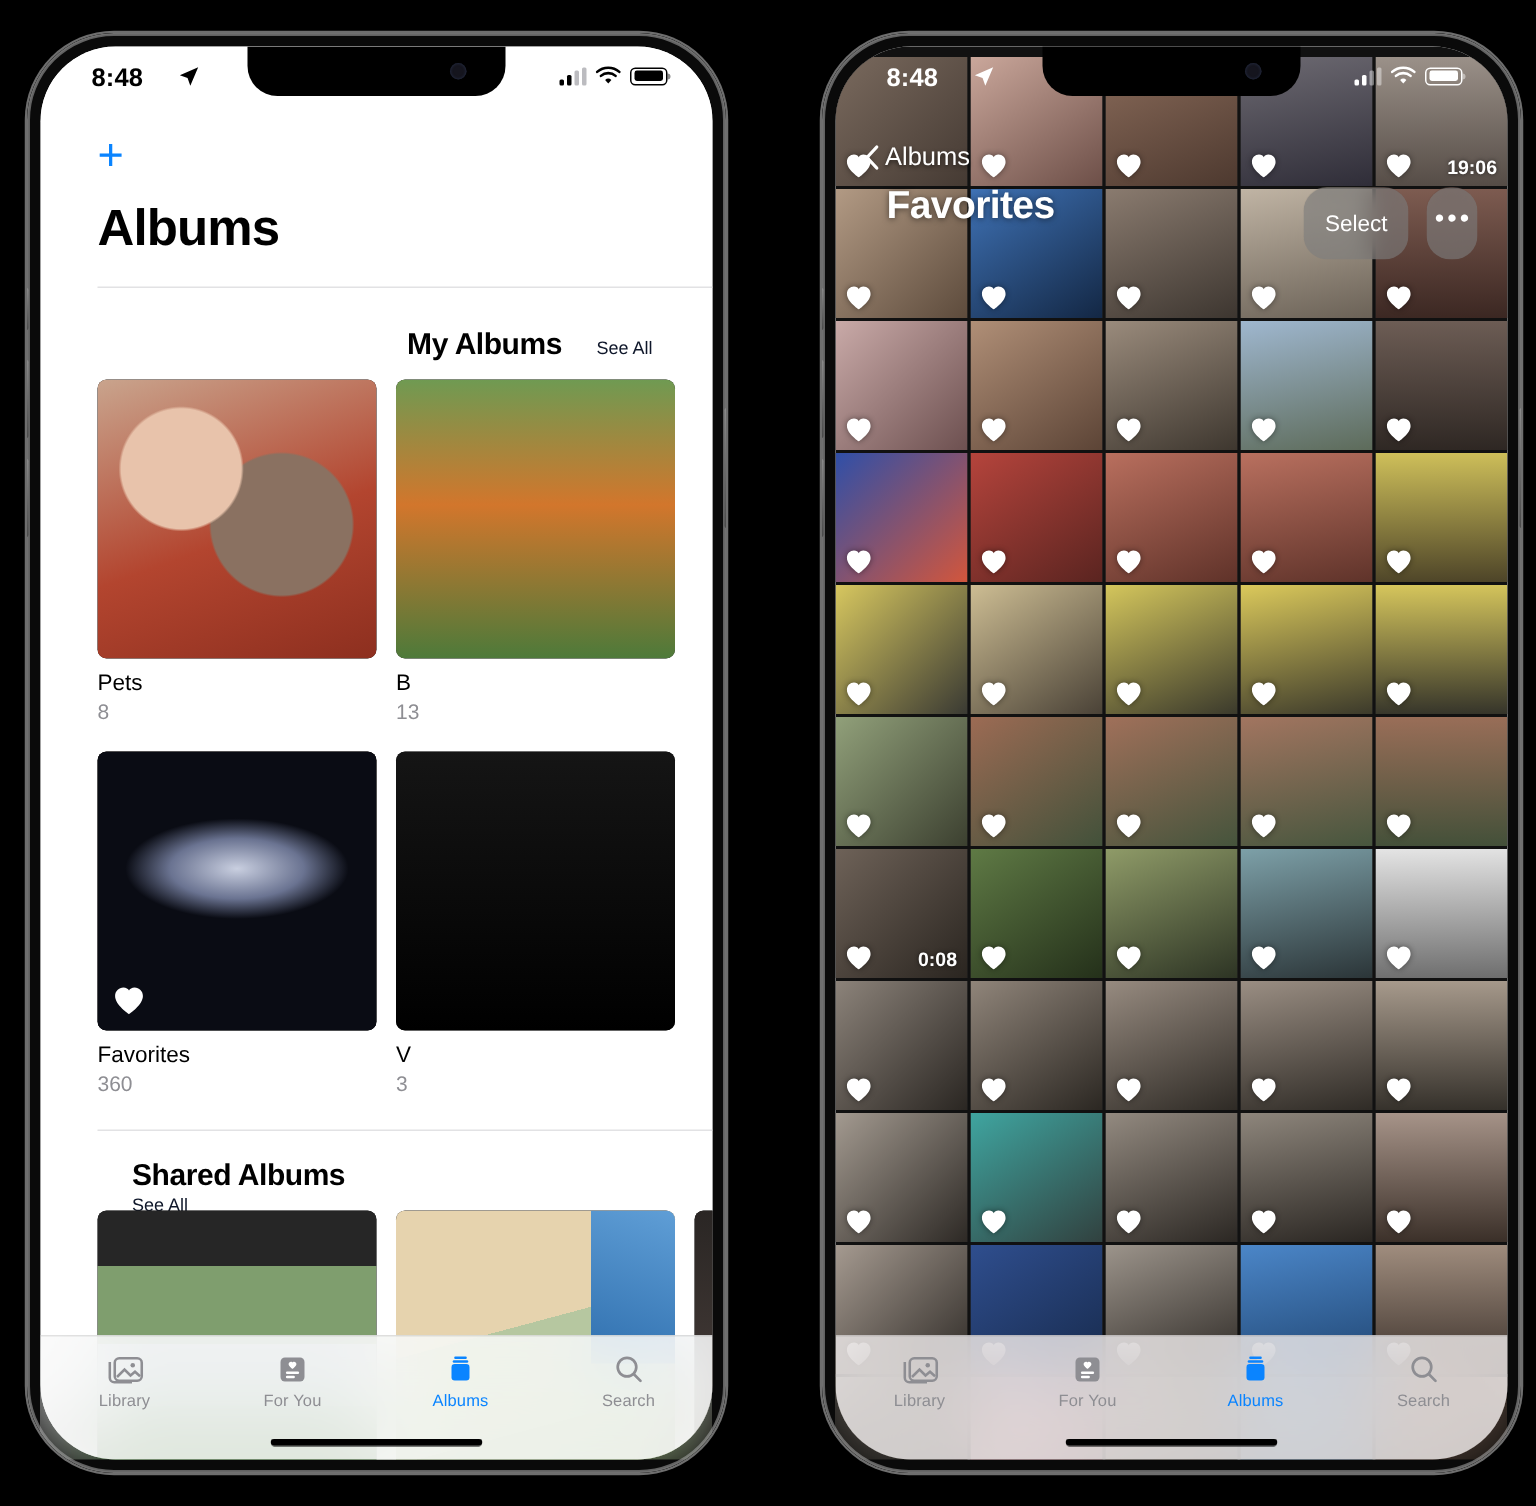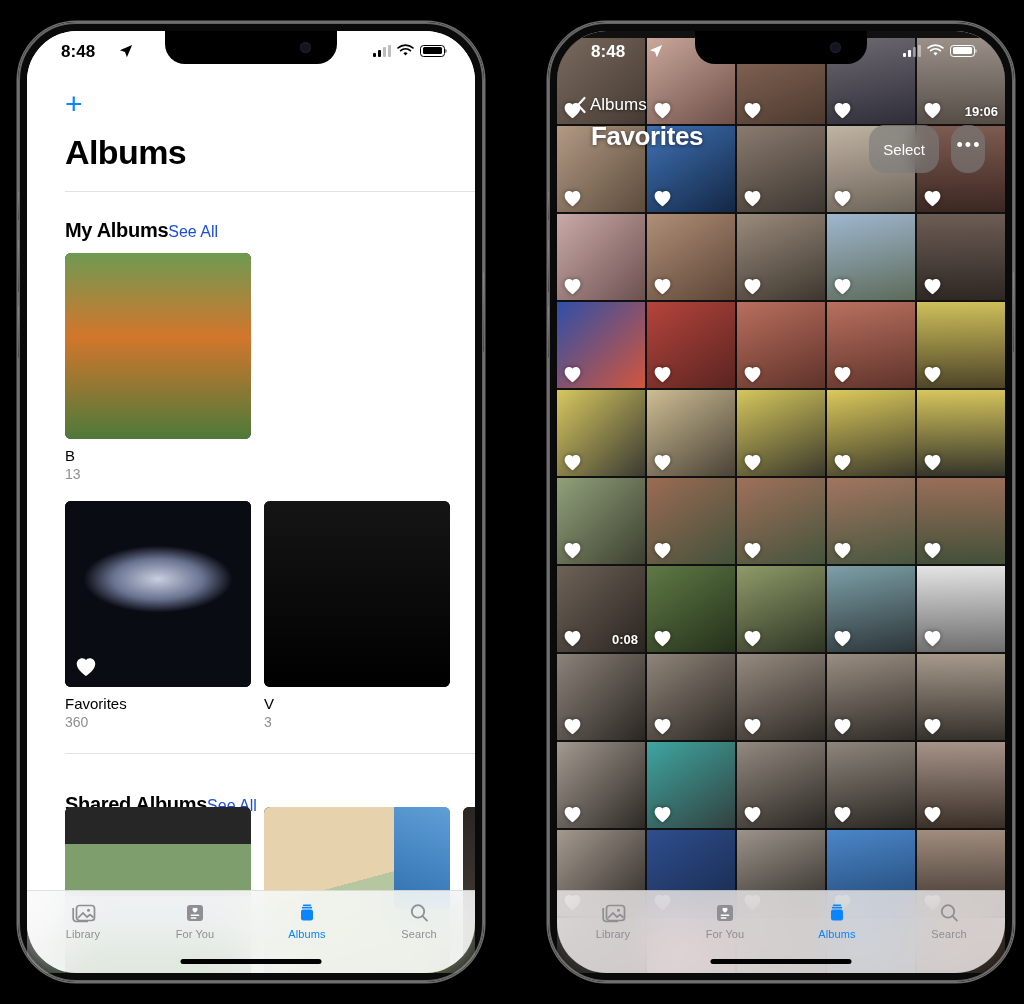--- a/index.html
+++ b/index.html
@@ -101,24 +101,24 @@
     position: absolute; left: 38px; top: 102px;
     font-size: 34px; font-weight: 700; letter-spacing: -0.6px; color: #000;
   }
   .title-rule {
     position: absolute; left: 38px; right: 0; top: 160px; height: 1px;
     background: #e2e2e4;
   }
 
   .section-head {
     position: absolute; left: 38px; right: 20px;
-    display: flex; align-items: baseline; justify-content: flex-start;
+    display: flex; align-items: baseline; justify-content: flex-end;
   }
   .section-head .t { font-size: 20px; font-weight: 700; letter-spacing: -0.3px; color:#000; }
-  .section-head .a { font-size: 16px; color: #1d4ed8; padding-right: 20px; }
+  .section-head .a { font-size: 12px; color: #0f172a; padding-right: 20px; margin-left: 23px; }
 
   .album-row { position: absolute; left: 38px; right: 0; display: flex; gap: 13px; }
   .album-cell { width: 186px; flex: 0 0 186px; }
   .album-thumb {
     width: 186px; height: 186px; border-radius: 6px; overflow: hidden;
     position: relative; background: #111;
   }
   .album-name { margin-top: 8px; font-size: 15px; color: #000; white-space: nowrap; }
   .album-count { margin-top: 2px; font-size: 14px; color: #8e8e93; }
   .fav-badge {
@@ -219,20 +219,30 @@
         <div class="big-title">Albums</div>
         <div class="title-rule"></div>
 
         <div class="section-head" style="top:188px;">
           <span class="t">My Albums</span>
           <span class="a">See All</span>
         </div>
 
         <div class="album-row" style="top:222px;">
 
+          <div class="album-cell">
+            <div class="album-thumb">
+              <div class="ph" style="background:
+                  radial-gradient(circle at 30% 32%, #e8c3ab 0 22%, transparent 23%),
+                  radial-gradient(circle at 66% 52%, #8a7161 0 30%, transparent 31%),
+                  linear-gradient(160deg,#c9a48d 0%,#b3452f 55%,#8d2f1f 100%);"></div>
+            </div>
+            <div class="album-name">Pets</div>
+            <div class="album-count">8</div>
+          </div>
 
           <div class="album-cell">
             <div class="album-thumb">
               <div class="ph" style="background:linear-gradient(180deg,#6f9a52 0%,#d2762c 45%,#4d7a3a 100%);"></div>
             </div>
             <div class="album-name">B</div>
             <div class="album-count">13</div>
           </div>
         </div>
 
@@ -255,21 +265,21 @@
             <div class="album-thumb">
               <div class="ph" style="background:linear-gradient(180deg,#151515,#000);"></div>
             </div>
             <div class="album-name">V</div>
             <div class="album-count">3</div>
           </div>
         </div>
 
         <div class="sec-rule" style="top:722px;"></div>
 
-        <div class="section-head" style="top:762px;">
+        <div class="section-head" style="top:742px;flex-direction:column;">
           <span class="t">Shared Albums</span>
           <span class="a">See All</span>
         </div>
 
         <div class="album-row" style="top:776px;">
           <div class="album-cell">
             <div class="album-thumb">
               <div class="ph" style="background:
                   linear-gradient(180deg,#262626 0 20%, #7f9e6e 20% 48%, #b9c3cf 48% 70%, #4f7a44 70% 100%);"></div>
             </div>

